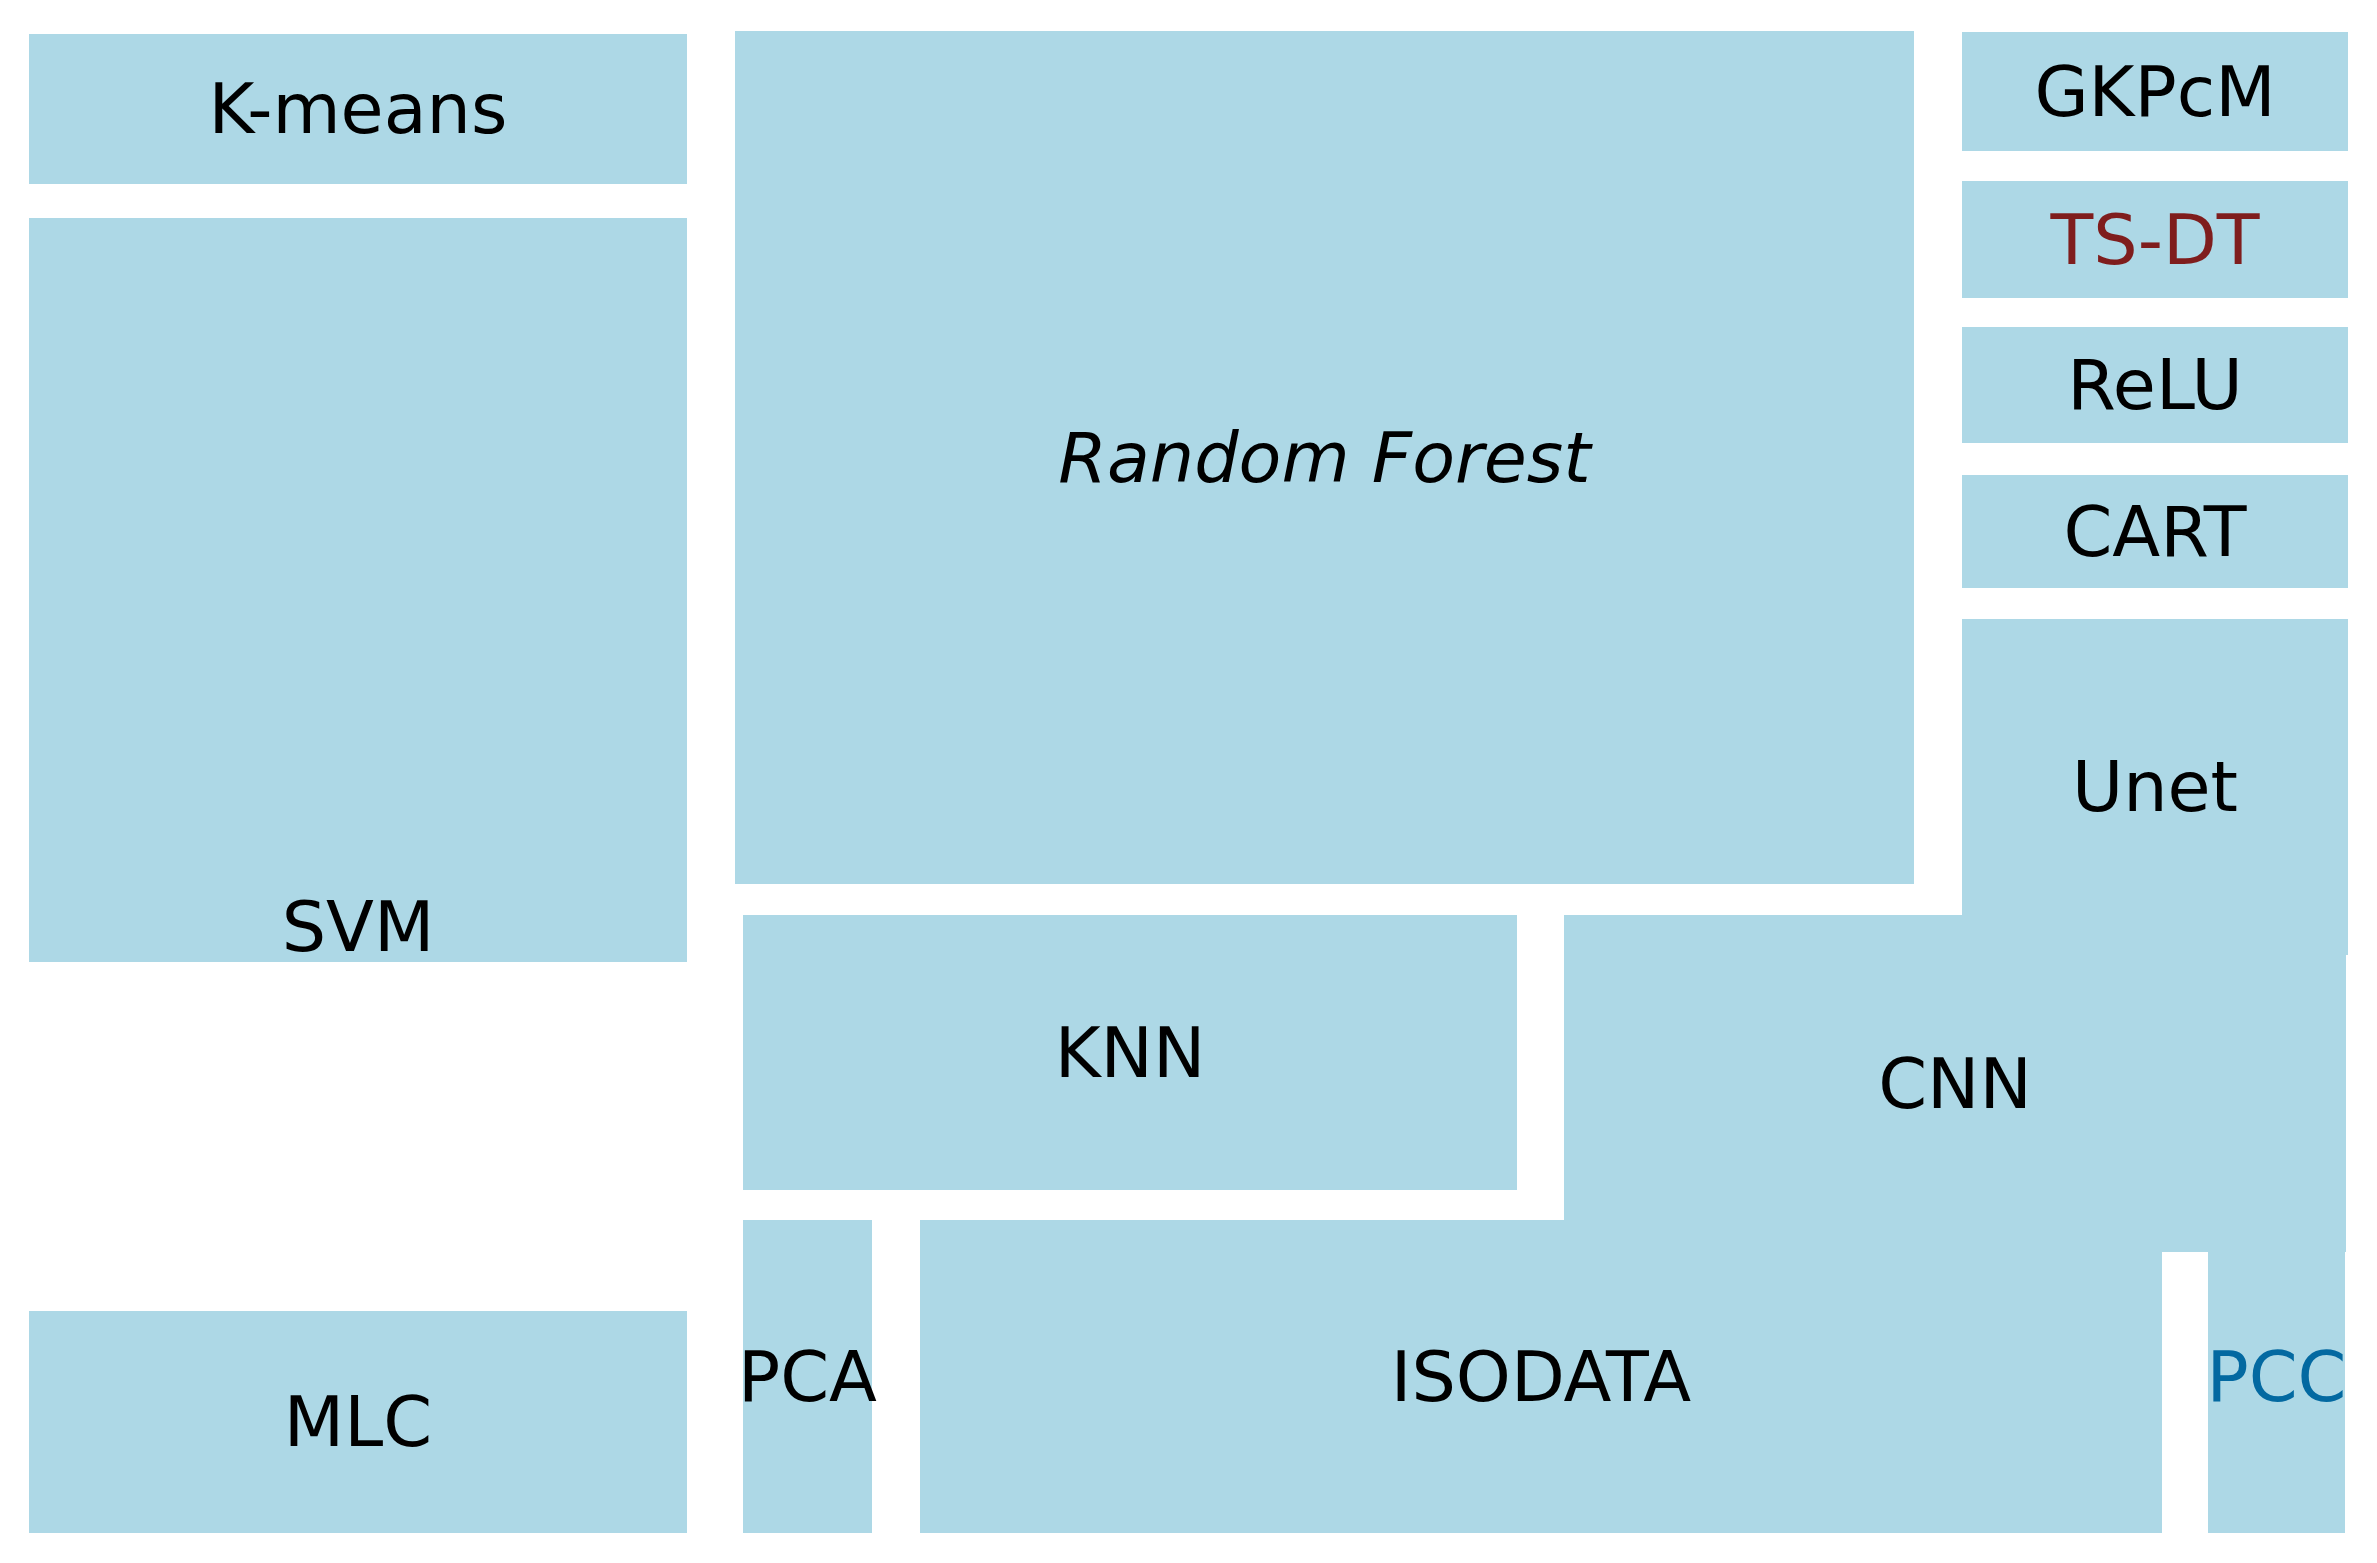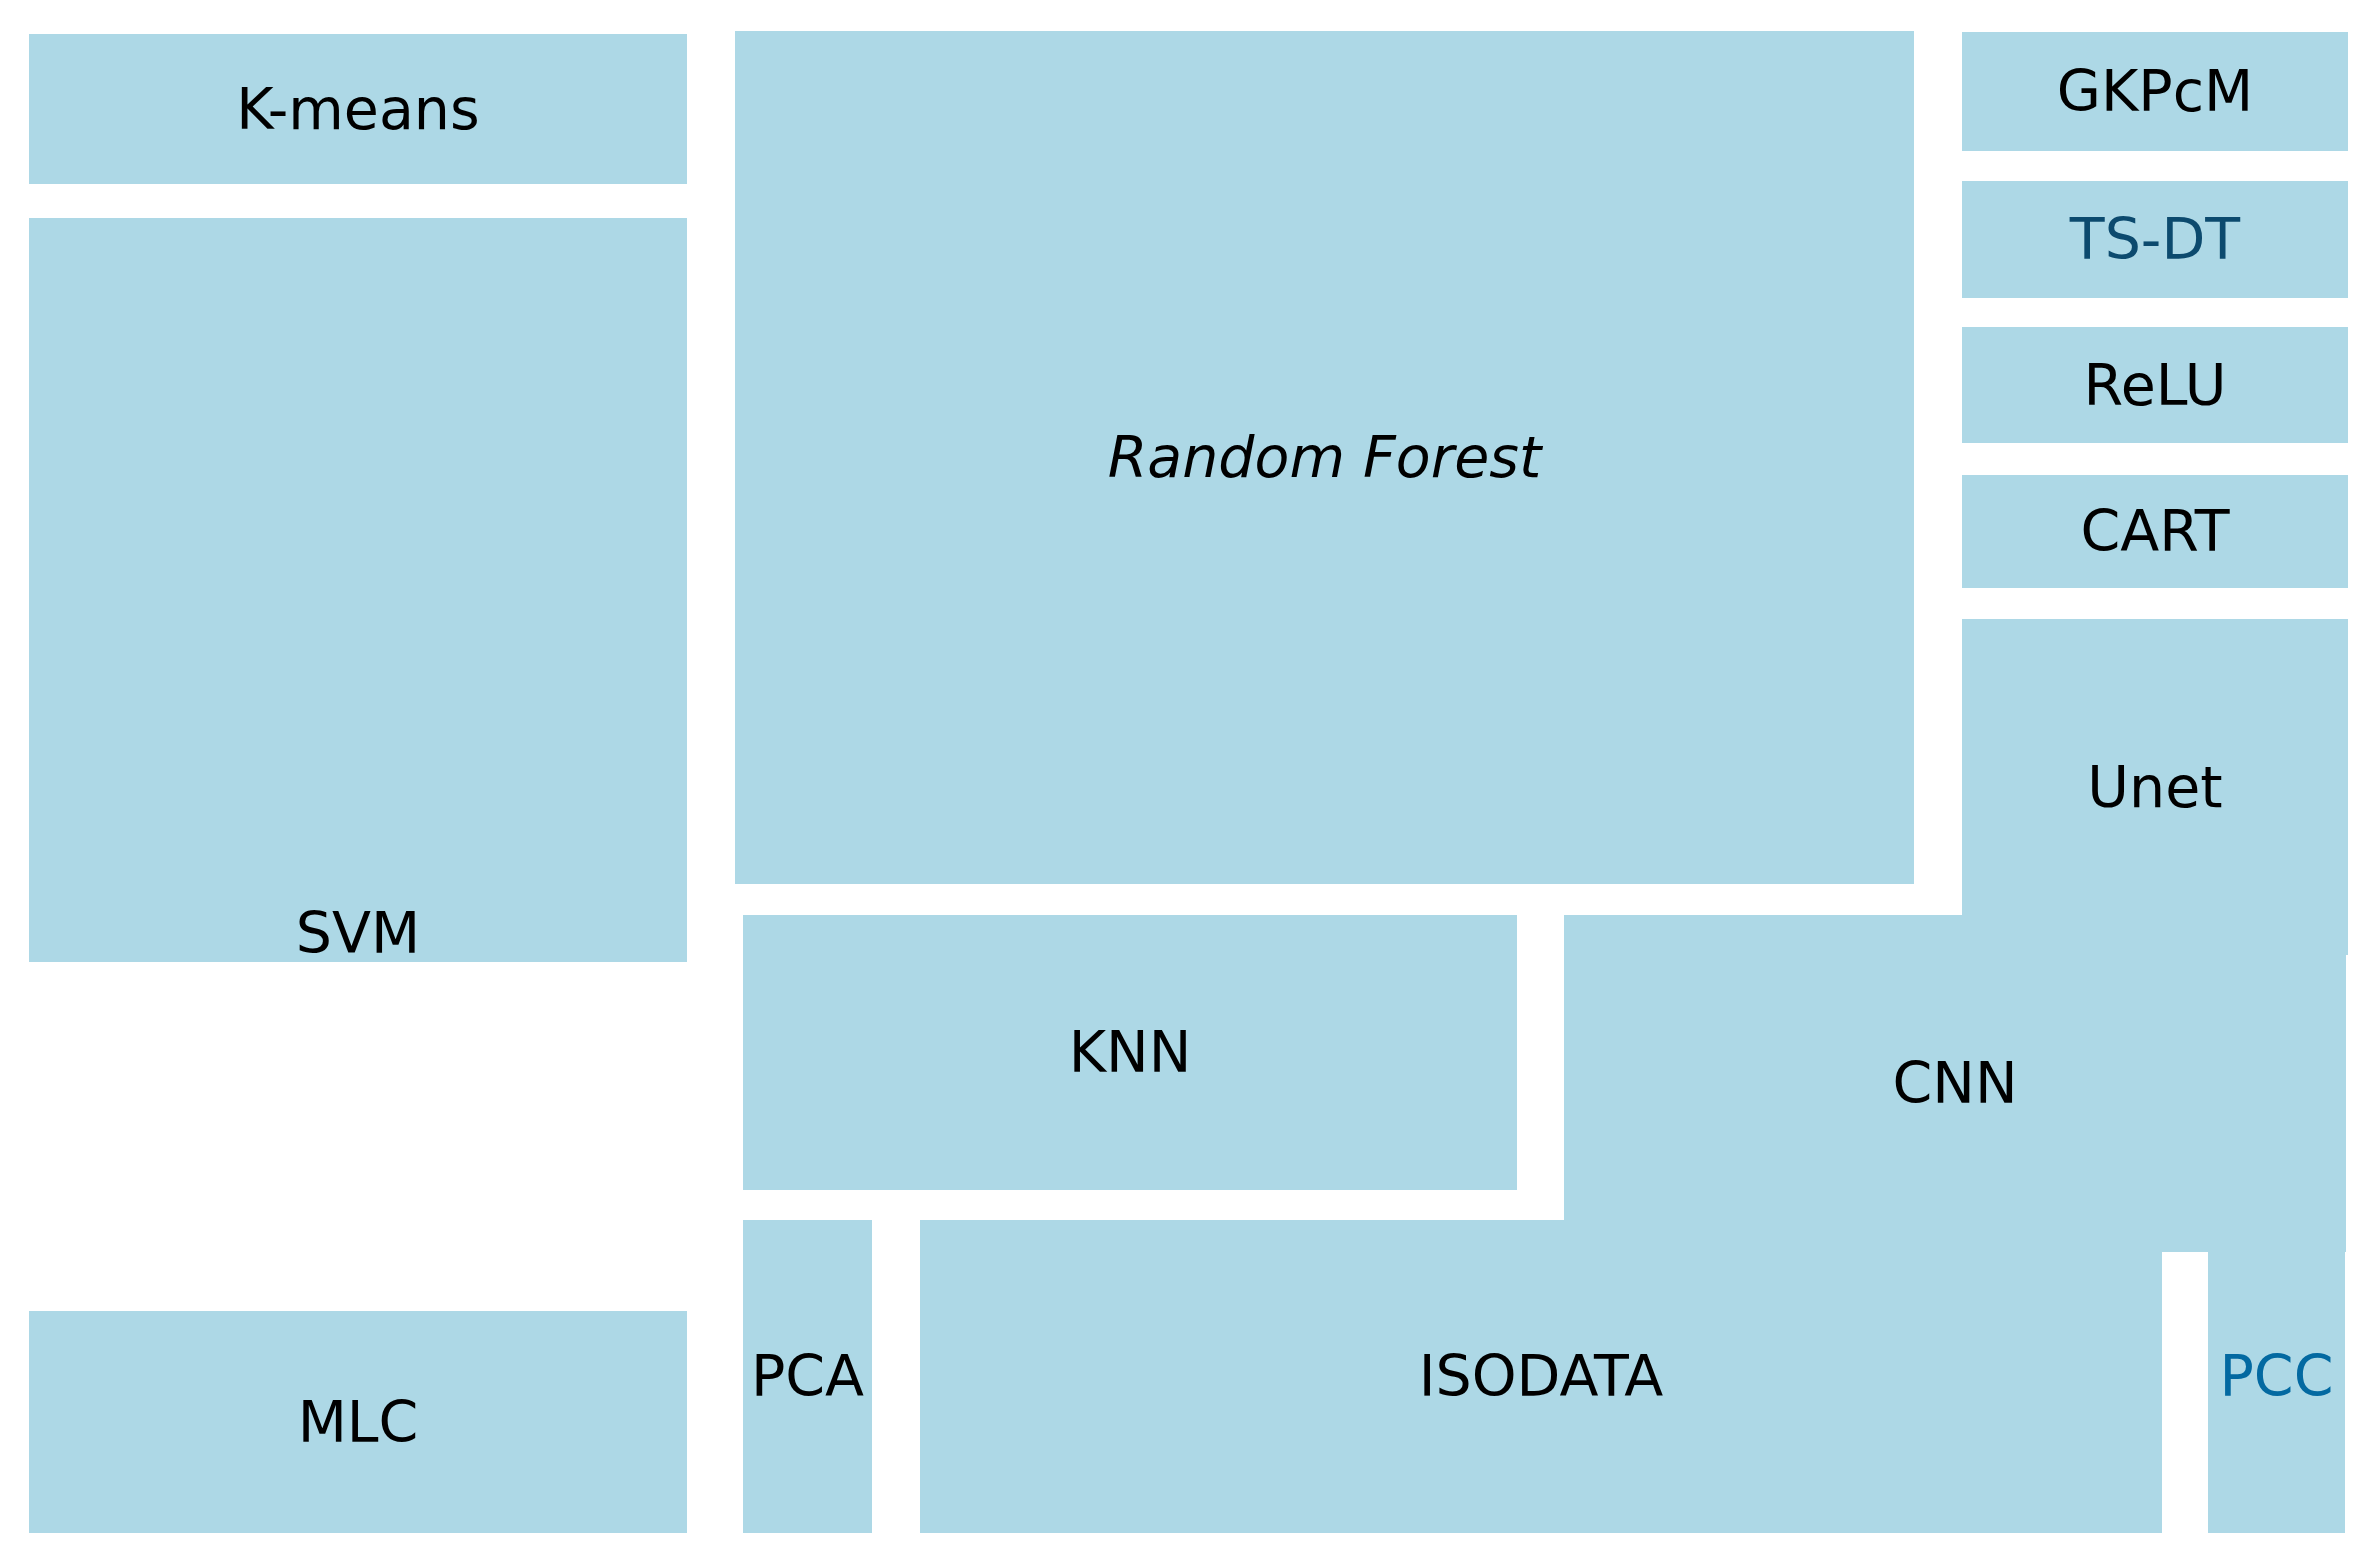--- a/index.html
+++ b/index.html
@@ -16,21 +16,21 @@
     font-family: "DejaVu Sans", "Liberation Sans", sans-serif;
   }
   .cell {
     position: absolute;
     display: flex;
     align-items: center;
     justify-content: center;
     box-sizing: border-box;
   }
   .cell-label {
-    font-size: 57px;
+    font-size: 70px;
     line-height: 1;
     white-space: nowrap;
     color: #000000;
     letter-spacing: 0px;
   }
 </style>
 </head>
 <body>
 
 <div id="figure">
@@ -43,21 +43,21 @@
     <div class="cell" style="left: 29px; top: 1311px; width: 658px; height: 222px; background: rgb(173, 216, 230);">
     <span class="cell-label" style="color: rgb(0, 0, 0); text-align: right;">MLC</span>
   </div>
     <div class="cell" style="left: 735px; top: 31px; width: 1179px; height: 853px; background: rgb(173, 216, 230); font-style: italic;">
     <span class="cell-label" style="color: rgb(0, 0, 0);">Random Forest</span>
   </div>
     <div class="cell" style="left: 1962px; top: 32px; width: 386px; height: 119px; background: rgb(173, 216, 230);">
     <span class="cell-label" style="color: rgb(0, 0, 0);">GKPcM</span>
   </div>
     <div class="cell" style="left: 1962px; top: 181px; width: 386px; height: 117px; background: rgb(173, 216, 230);">
-    <span class="cell-label" style="color: #0c4a6e;">TS-DT</span>
+    <span class="cell-label" style="color: #7f1d1d;">TS-DT</span>
   </div>
     <div class="cell" style="left: 1962px; top: 327px; width: 386px; height: 116px; background: rgb(173, 216, 230);">
     <span class="cell-label" style="color: rgb(0, 0, 0);">ReLU</span>
   </div>
     <div class="cell" style="left: 1962px; top: 475px; width: 386px; height: 113px; background: rgb(173, 216, 230); justify-content: center;">
     <span class="cell-label" style="color: rgb(0, 0, 0);">CART</span>
   </div>
     <div class="cell" style="left: 1962px; top: 619px; width: 386px; height: 336px; background: rgb(173, 216, 230);">
     <span class="cell-label" style="color: rgb(0, 0, 0);">Unet</span>
   </div>

